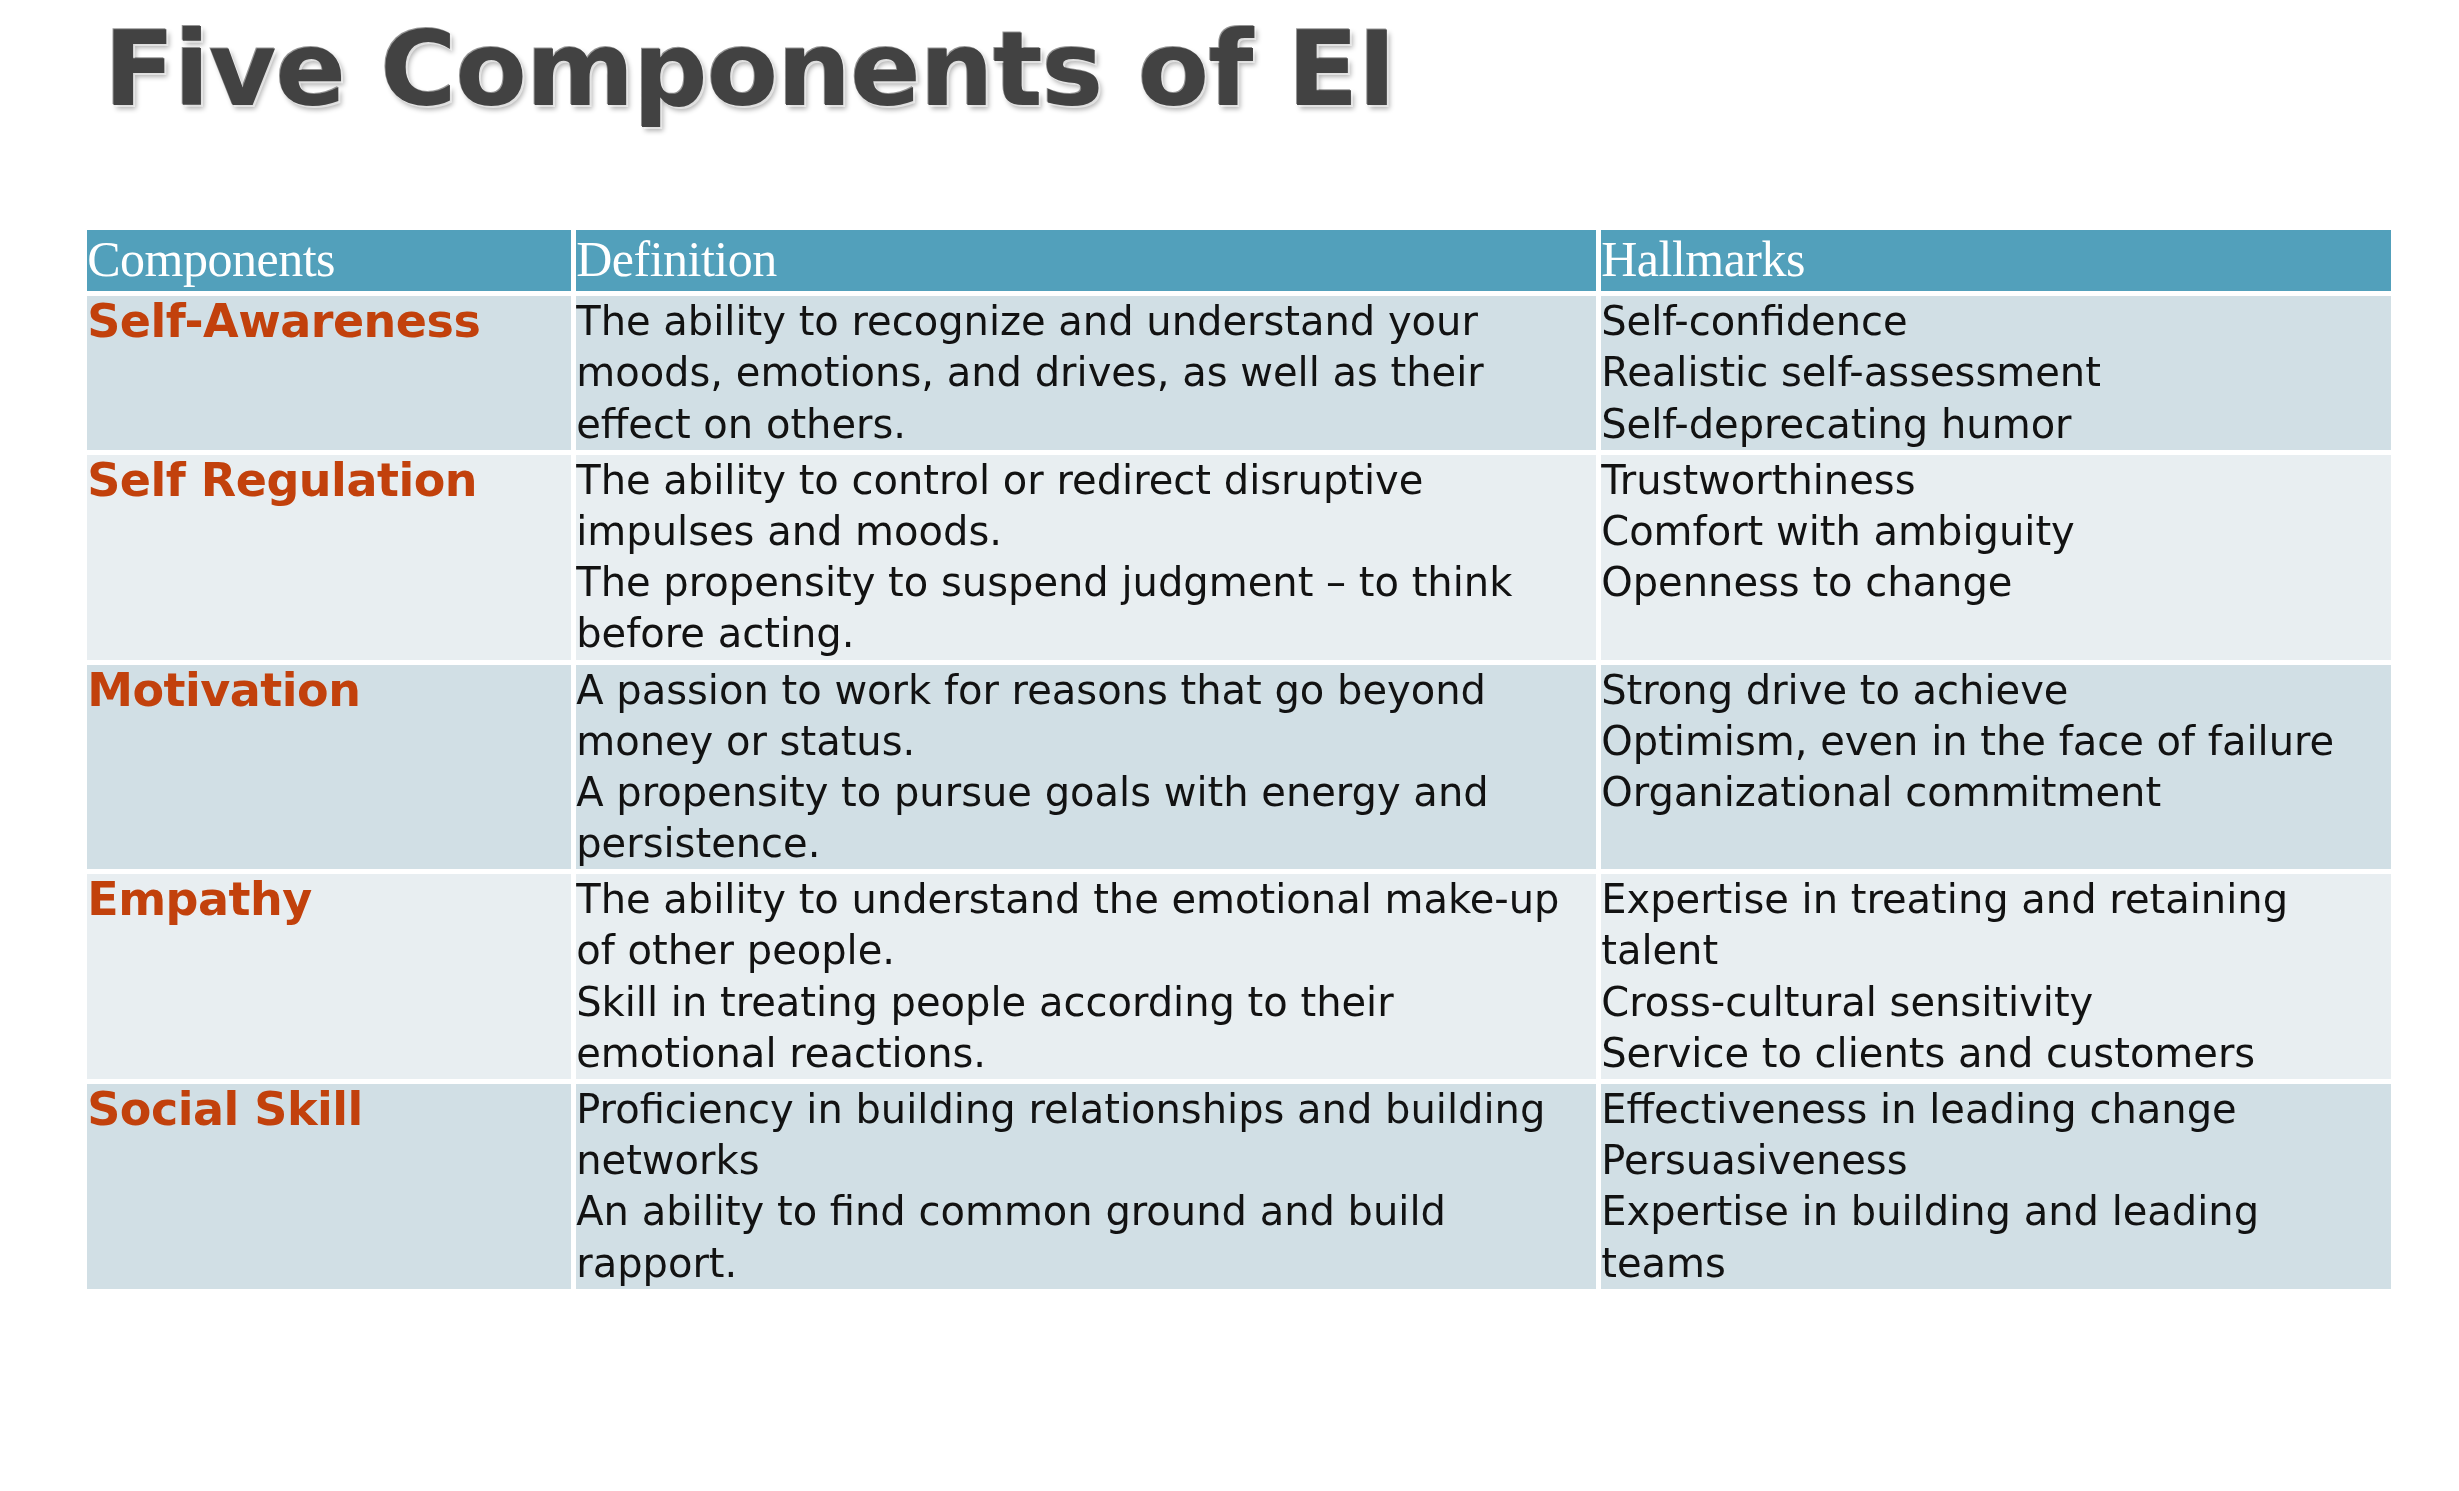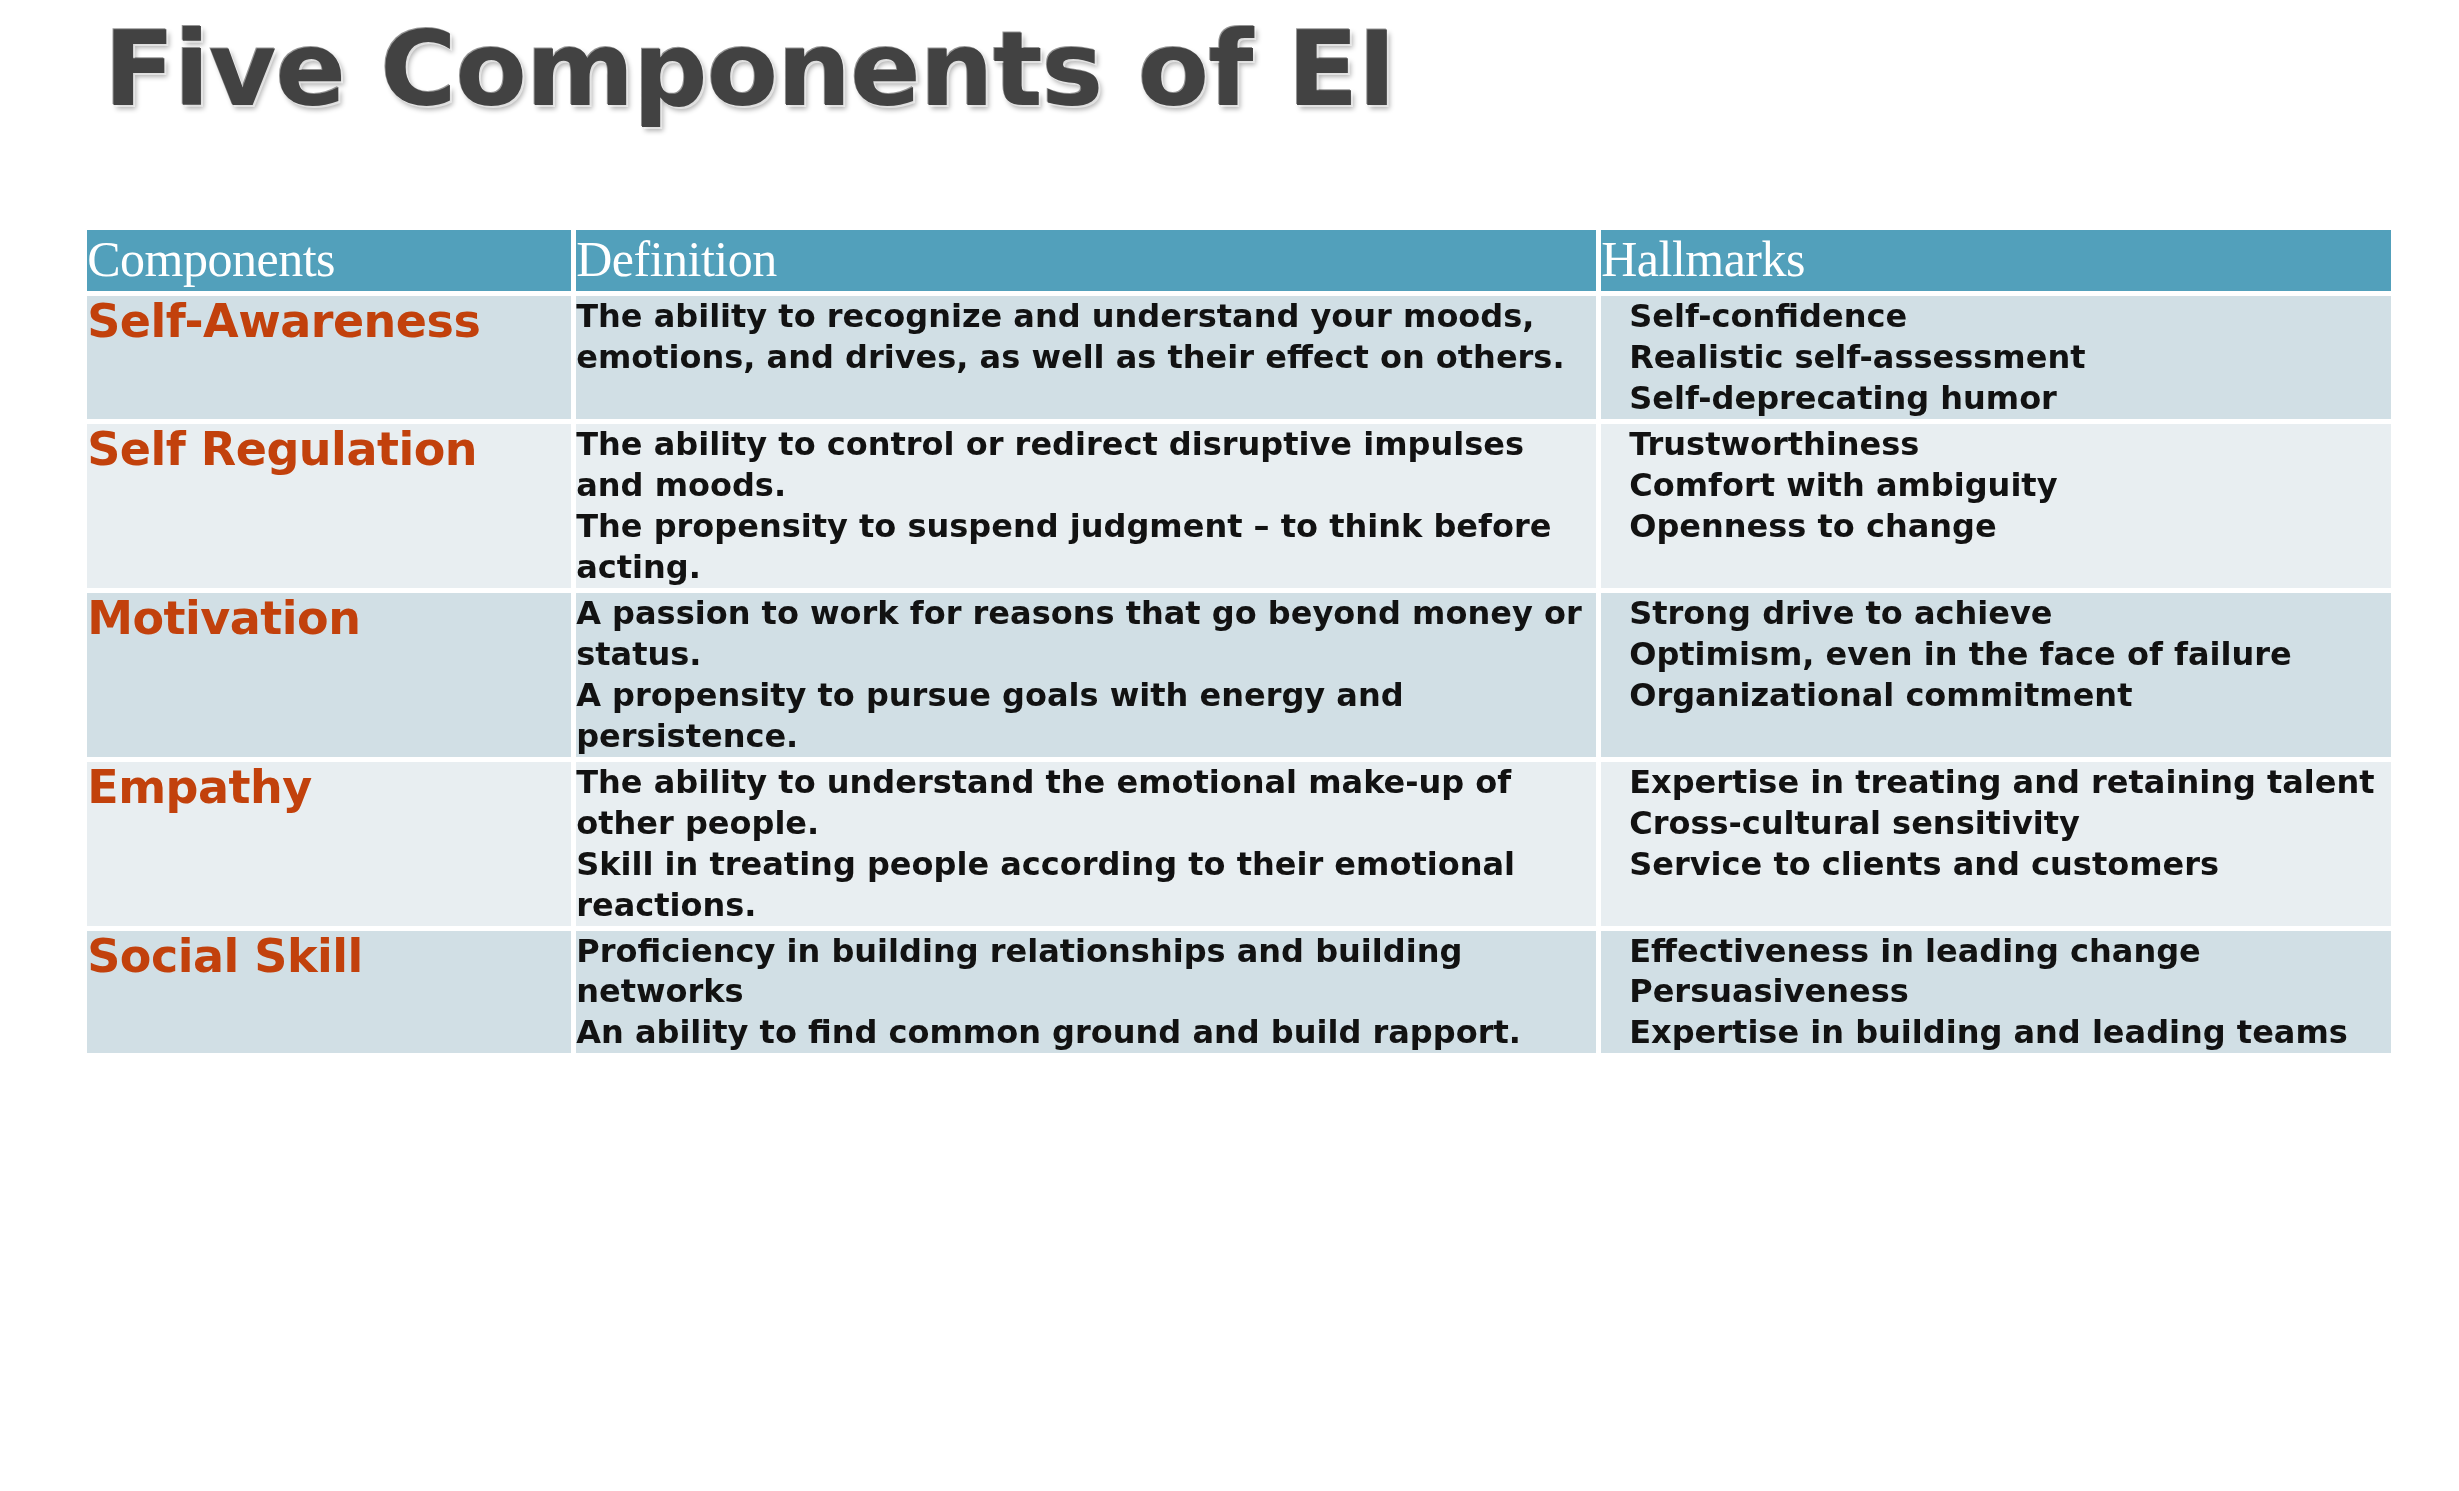--- a/index.html
+++ b/index.html
@@ -76,31 +76,31 @@
     font-weight: 700;
     font-size: 46px;
     color: #c2410c;
     line-height: 1.10;
     padding: 15.4px 11.5px 21px 17.3px;
     letter-spacing: -0.5px;
   }
   td.cell-definition,
   td.cell-hallmarks {
     font-family: "DejaVu Sans", "Liberation Sans", sans-serif;
-    font-weight: 700;
-    font-size: 32px;
+    font-weight: 400;
+    font-size: 40px;
     color: #121212;
     line-height: 1.28;
     padding: 17.3px 17.3px 25px 17.3px;
   }
   td.cell-hallmarks { padding-left: 19px; }
 
   .para { margin: 0; }
   .para + .para { margin-top: 0; }
-  .hmline { display: block; padding-left: 28px; }
+  .hmline { display: block; }
 </style>
 </head>
 <body>
 
 <div id="slide-title">Five Components of EI</div>
 
 <table id="ei-table">
   <colgroup>
     <col class="c-components">
     <col class="c-definition">

